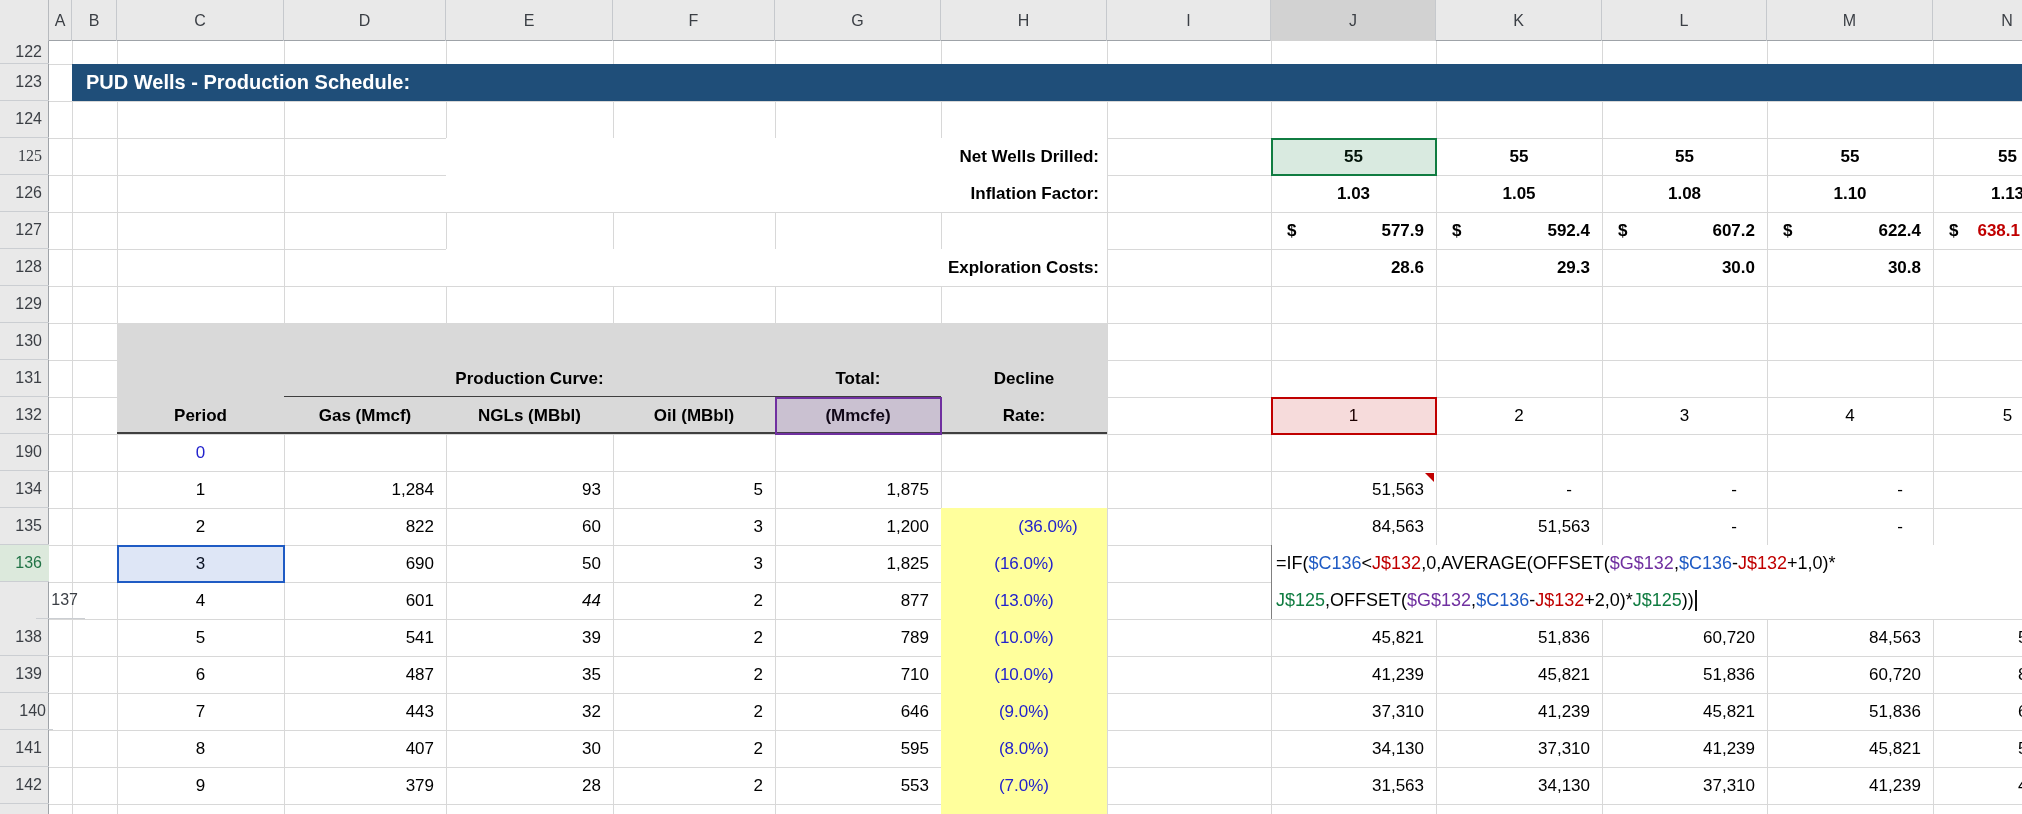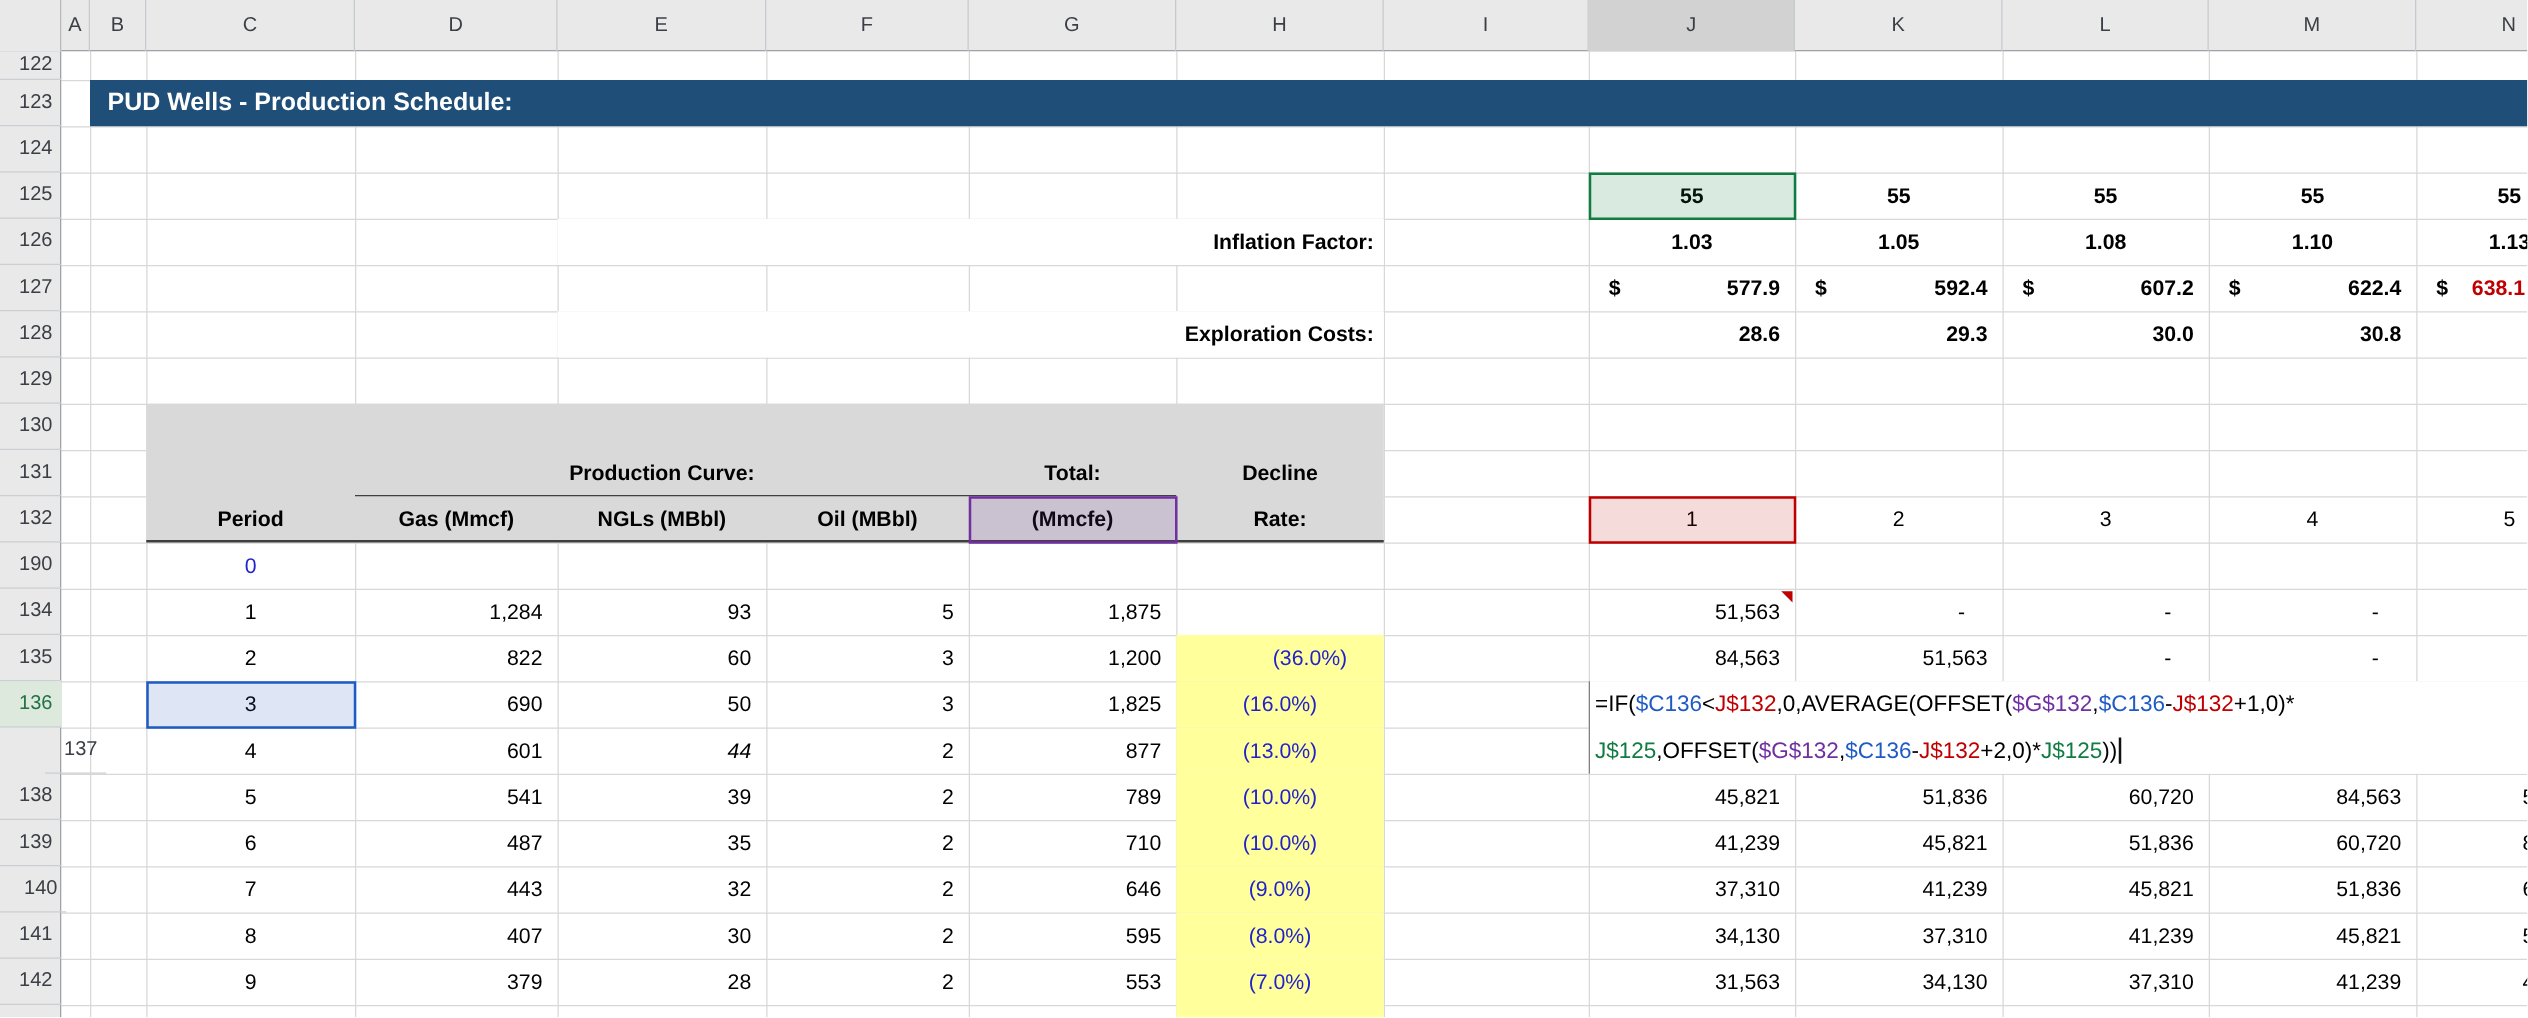--- a/index.html
+++ b/index.html
@@ -61,21 +61,21 @@
     <div class="abs colhead" style="left: 941px; top: 0px; width: 166px; height: 41px;">H</div>
     <div class="abs colhead" style="left: 1107px; top: 0px; width: 164px; height: 41px;">I</div>
     <div class="abs colhead active" style="left: 1271px; top: 0px; width: 165px; height: 41px;">J</div>
     <div class="abs colhead" style="left: 1436px; top: 0px; width: 166px; height: 41px;">K</div>
     <div class="abs colhead" style="left: 1602px; top: 0px; width: 165px; height: 41px;">L</div>
     <div class="abs colhead" style="left: 1767px; top: 0px; width: 166px; height: 41px;">M</div>
     <div class="abs colhead" style="left: 1933px; top: 0px; width: 149px; height: 41px;">N</div>
     <div class="abs rowhead" style="left: 0px; top: 41px; width: 49px; height: 23px;">122</div>
     <div class="abs rowhead" style="left: 0px; top: 64px; width: 49px; height: 37px;">123</div>
     <div class="abs rowhead" style="left: 0px; top: 101px; width: 49px; height: 37px;">124</div>
-    <div class="abs rowhead" style="left: 0px; top: 138px; width: 49px; height: 37px;">125</div>
+    <div class="abs rowhead" style="left: 0px; top: 138px; width: 49px; height: 37px; font-family: Liberation Serif, serif;">125</div>
     <div class="abs rowhead" style="left: 0px; top: 175px; width: 49px; height: 37px;">126</div>
     <div class="abs rowhead" style="left: 0px; top: 212px; width: 49px; height: 37px;">127</div>
     <div class="abs rowhead" style="left: 0px; top: 249px; width: 49px; height: 37px;">128</div>
     <div class="abs rowhead" style="left: 0px; top: 286px; width: 49px; height: 37px;">129</div>
     <div class="abs rowhead" style="left: 0px; top: 323px; width: 49px; height: 37px;">130</div>
     <div class="abs rowhead" style="left: 0px; top: 360px; width: 49px; height: 37px;">131</div>
     <div class="abs rowhead" style="left: 0px; top: 397px; width: 49px; height: 37px;">132</div>
     <div class="abs rowhead" style="left: 0px; top: 434px; width: 49px; height: 37px;">190</div>
     <div class="abs rowhead" style="left: 0px; top: 471px; width: 49px; height: 37px;">134</div>
     <div class="abs rowhead" style="left: 0px; top: 508px; width: 49px; height: 37px;">135</div>
@@ -114,20 +114,21 @@
     <div class="abs gl" style="left: 49px; top: 471px; width: 1973px; height: 1px;"></div>
     <div class="abs gl" style="left: 49px; top: 508px; width: 1973px; height: 1px;"></div>
     <div class="abs gl" style="left: 49px; top: 545px; width: 1973px; height: 1px;"></div>
     <div class="abs gl" style="left: 49px; top: 582px; width: 1973px; height: 1px;"></div>
     <div class="abs gl" style="left: 49px; top: 619px; width: 1973px; height: 1px;"></div>
     <div class="abs gl" style="left: 49px; top: 656px; width: 1973px; height: 1px;"></div>
     <div class="abs gl" style="left: 49px; top: 693px; width: 1973px; height: 1px;"></div>
     <div class="abs gl" style="left: 49px; top: 730px; width: 1973px; height: 1px;"></div>
     <div class="abs gl" style="left: 49px; top: 767px; width: 1973px; height: 1px;"></div>
     <div class="abs gl" style="left: 49px; top: 804px; width: 1973px; height: 1px;"></div>
+    <div class="abs cell f-lbl" style="left: 446px; top: 138px; width: 661px; height: 37px;">Net Wells Drilled:</div>
     <div class="abs cell f-ctrb" style="left: 1271px; top: 138px; width: 165px; height: 37px;">55</div>
     <div class="abs cell f-ctrb" style="left: 1436px; top: 138px; width: 166px; height: 37px;">55</div>
     <div class="abs cell f-ctrb" style="left: 1602px; top: 138px; width: 165px; height: 37px;">55</div>
     <div class="abs cell f-ctrb" style="left: 1767px; top: 138px; width: 166px; height: 37px;">55</div>
     <div class="abs cell f-ctrb" style="left: 1933px; top: 138px; width: 149px; height: 37px;">55</div>
     <div class="abs cell f-lbl" style="left: 446px; top: 175px; width: 661px; height: 37px;">Inflation Factor:</div>
     <div class="abs cell f-ctrb" style="left: 1271px; top: 175px; width: 165px; height: 37px;">1.03</div>
     <div class="abs cell f-ctrb" style="left: 1436px; top: 175px; width: 166px; height: 37px;">1.05</div>
     <div class="abs cell f-ctrb" style="left: 1602px; top: 175px; width: 165px; height: 37px;">1.08</div>
     <div class="abs cell f-ctrb" style="left: 1767px; top: 175px; width: 166px; height: 37px;">1.10</div>

